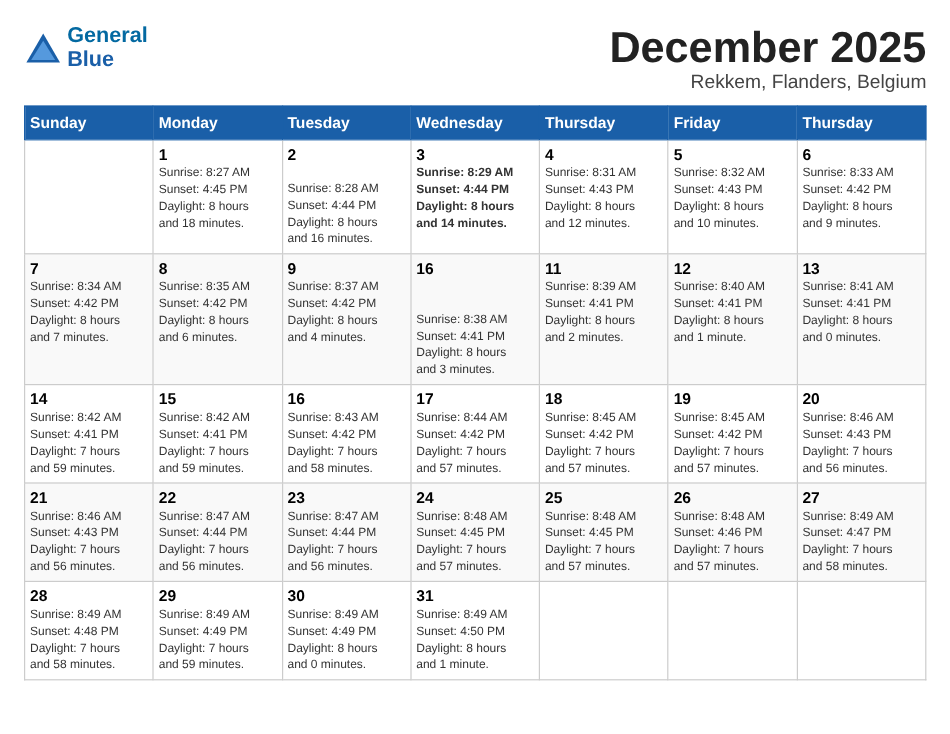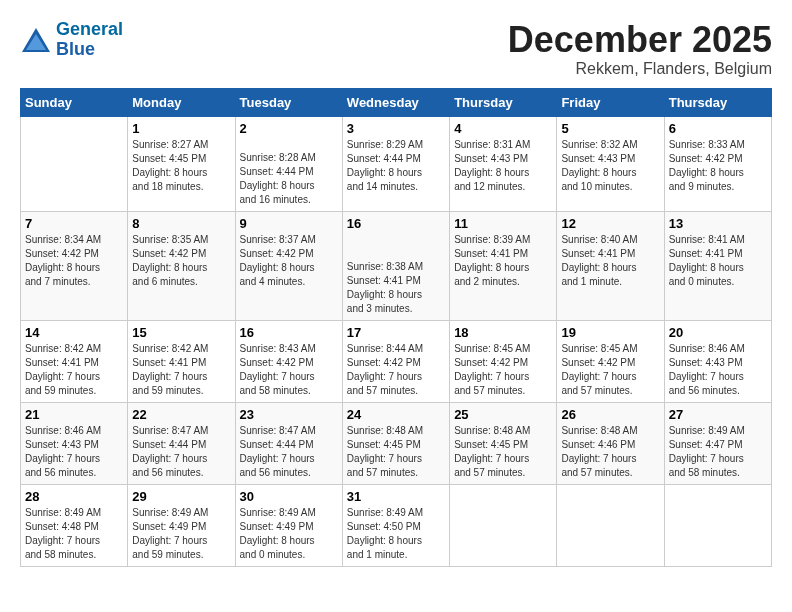--- a/index.html
+++ b/index.html
@@ -139,21 +139,21 @@
         </td>
         <td>
           <span class="day-num">2</span>
           <div class="day-detail" style="white-space: pre-line; margin-top: 15px;">Sunrise: 8:28 AM
 Sunset: 4:44 PM
 Daylight: 8 hours
 and 16 minutes.</div>
         </td>
         <td>
           <span class="day-num">3</span>
-          <div class="day-detail" style="white-space: pre-line;">Sunrise: 8:29 AM
+          <div class="day-detail" style="white-space: pre-line; font-weight: bold;">Sunrise: 8:29 AM
 Sunset: 4:44 PM
 Daylight: 8 hours
 and 14 minutes.</div>
         </td>
         <td>
           <span class="day-num">4</span>
           <div class="day-detail" style="white-space: pre-line;">Sunrise: 8:31 AM
 Sunset: 4:43 PM
 Daylight: 8 hours
 and 12 minutes.</div>

